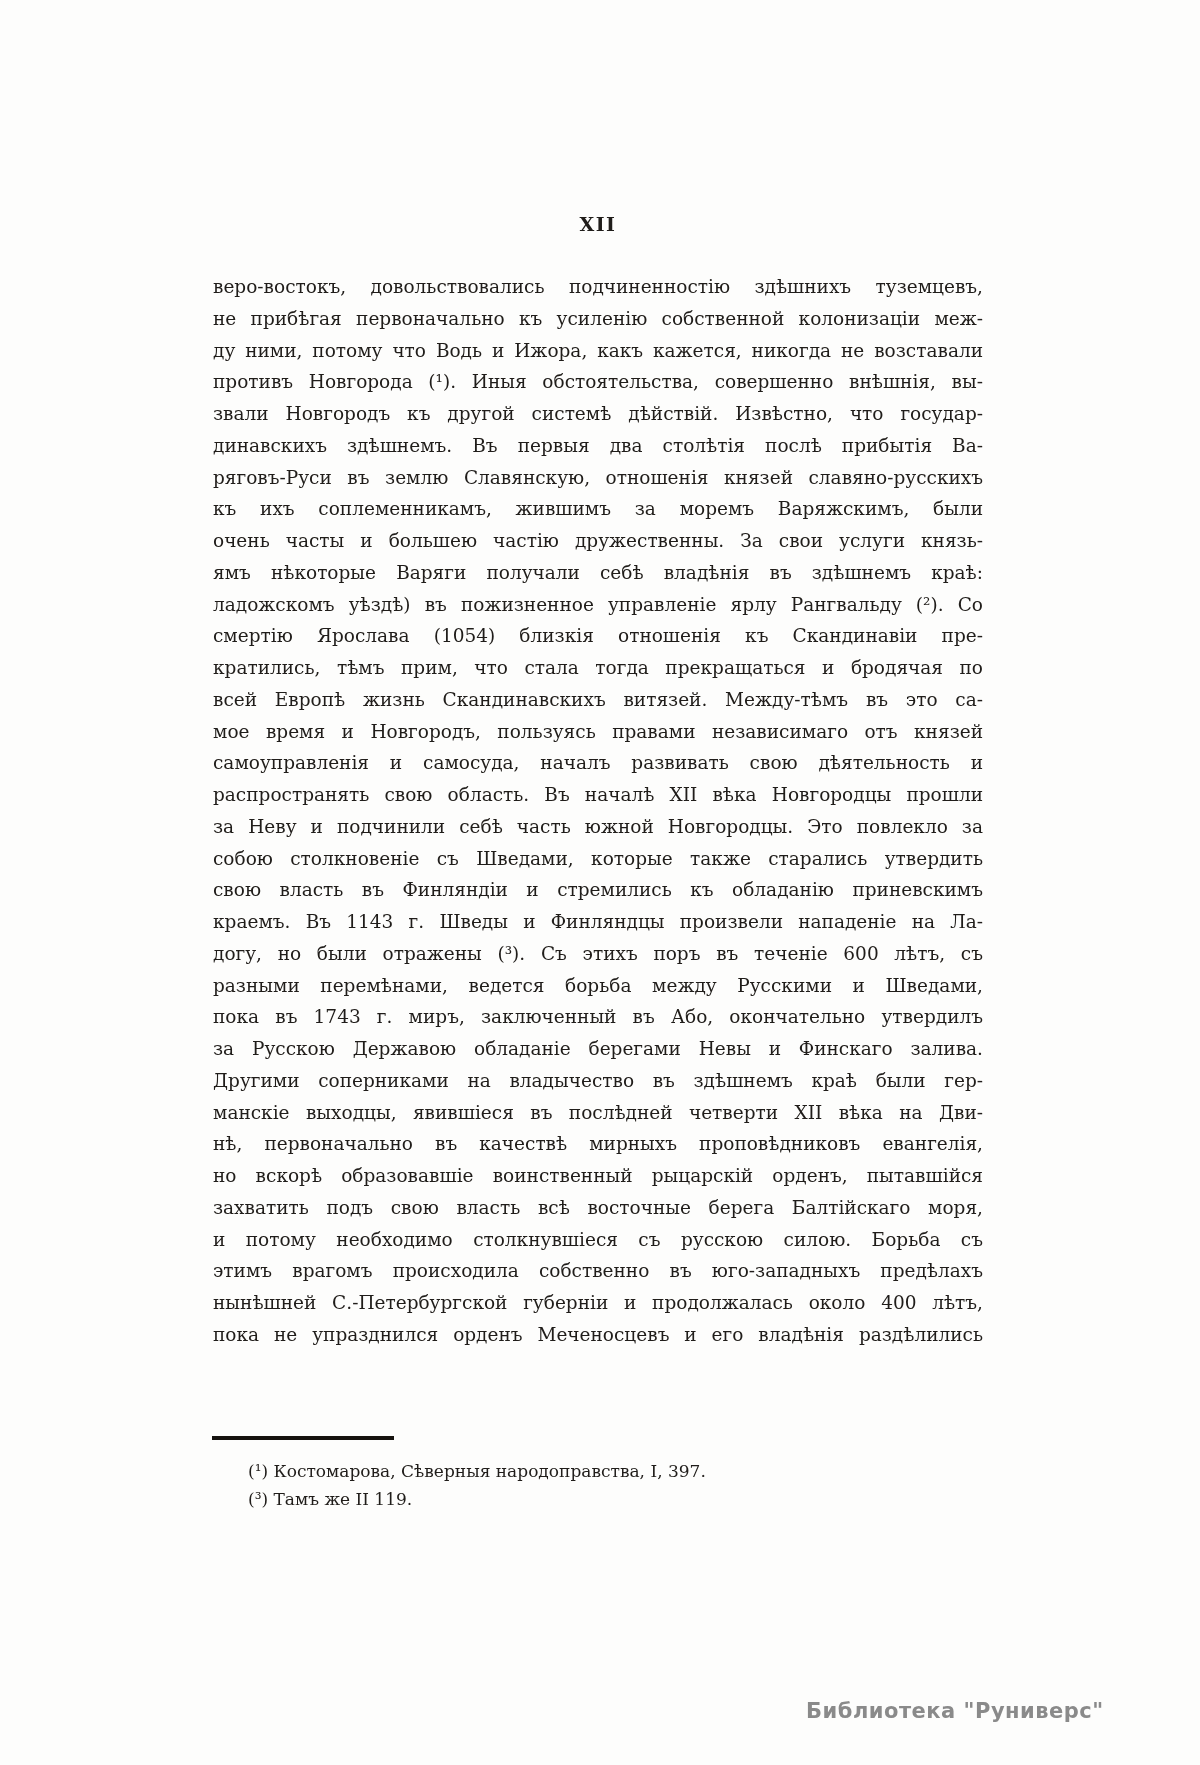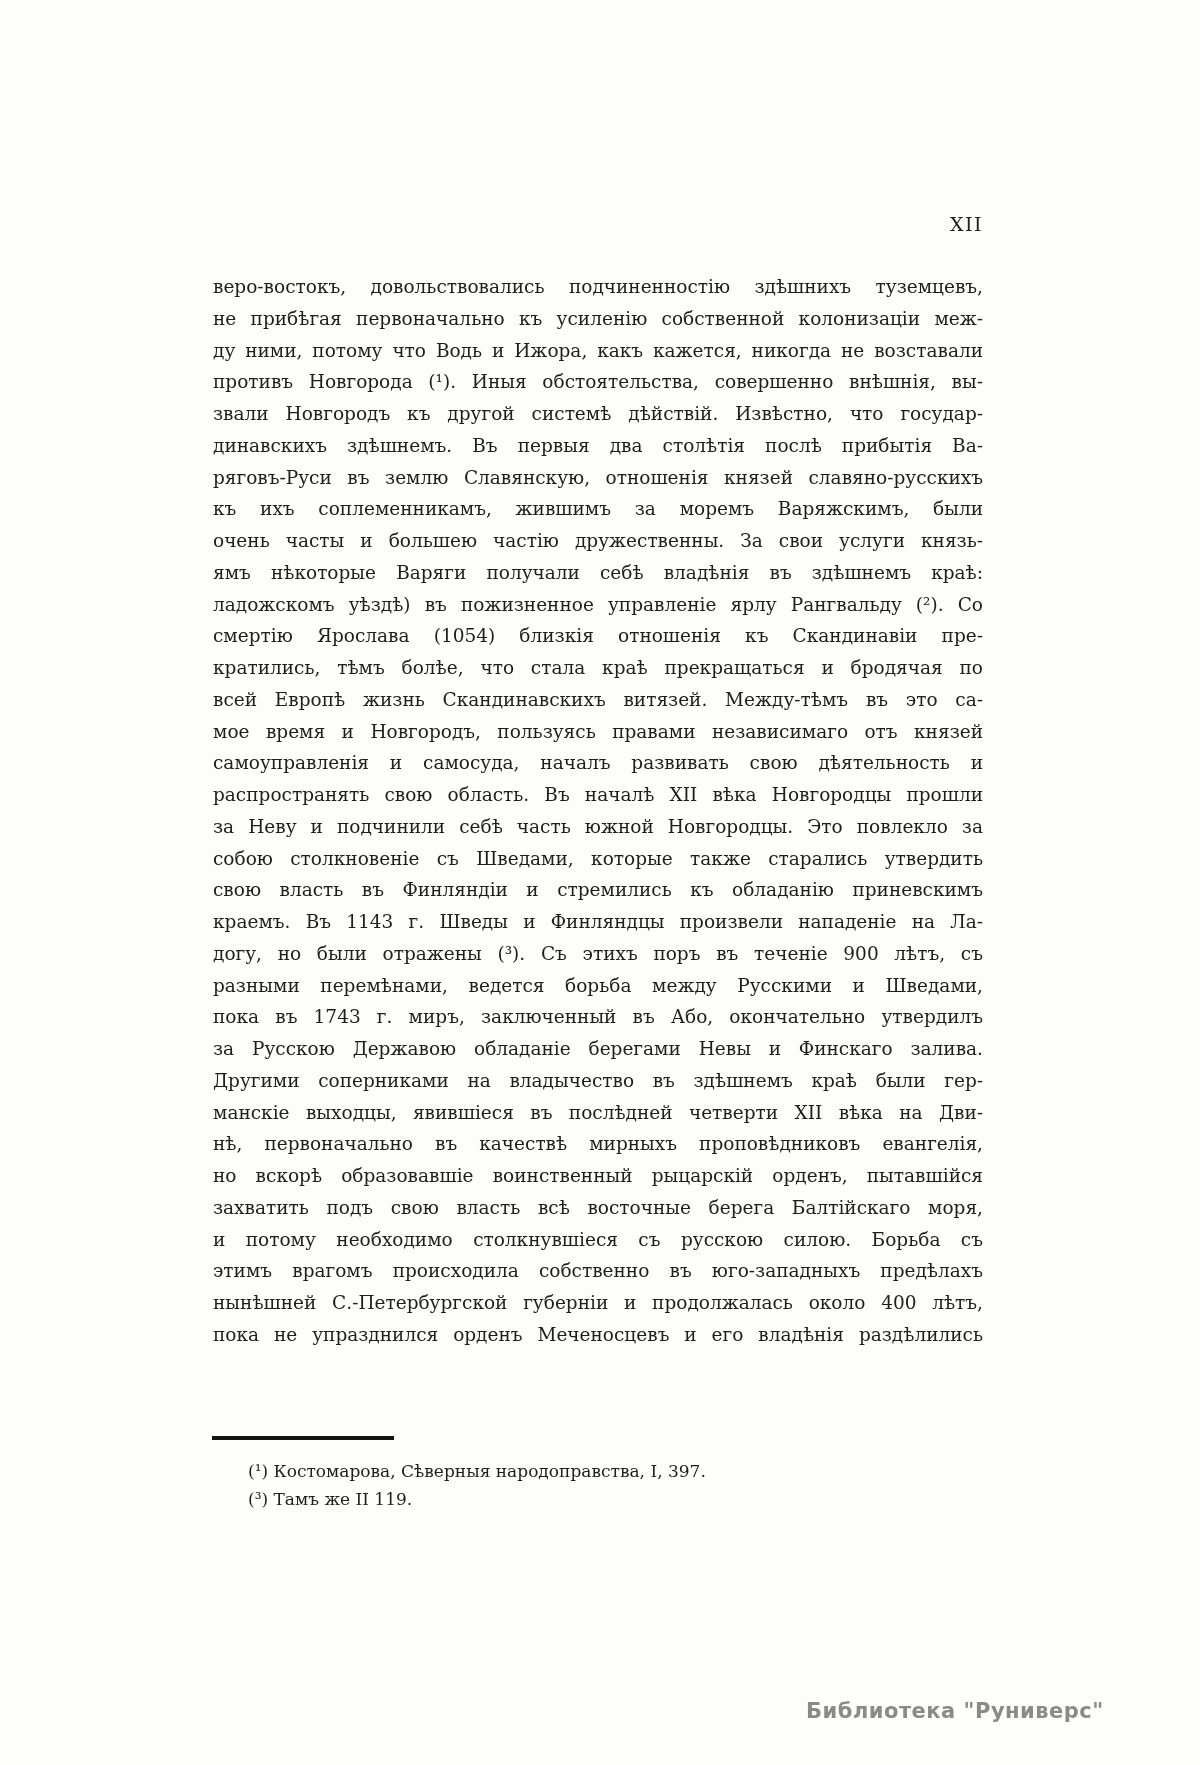--- a/index.html
+++ b/index.html
@@ -6,22 +6,22 @@
   .page{
     position:relative;
     width:1200px;height:1765px;
     background:#fdfdfc;
     overflow:hidden;
     font-family:"DejaVu Serif","Liberation Serif",serif;
     color:#201d1a;
   }
   .page-number{
     position:absolute;left:213px;top:213px;width:770px;
-    text-align:right;
-    font-size:19px;font-weight:400;letter-spacing:1.5px;
+    text-align:center;
+    font-size:19px;font-weight:700;letter-spacing:1.5px;
   }
   .body-text{
     position:absolute;left:213px;top:271px;width:770px;
     font-size:18.5px;
   }
   .body-line{
     height:31.75px;line-height:31.75px;
     text-align:justify;
     text-align-last:justify;
     overflow:hidden;
@@ -55,30 +55,30 @@
       <div class="body-line">ду ними, потому что Водь и Ижора, какъ кажется, никогда не возставали</div>
       <div class="body-line">противъ Новгорода (¹). Иныя обстоятельства, совершенно внѣшнія, вы-</div>
       <div class="body-line">звали Новгородъ къ другой системѣ дѣйствій. Извѣстно, что государ-</div>
       <div class="body-line">динавскихъ здѣшнемъ. Въ первыя два столѣтія послѣ прибытія Ва-</div>
       <div class="body-line">ряговъ-Руси въ землю Славянскую, отношенія князей славяно-русскихъ</div>
       <div class="body-line">къ ихъ соплеменникамъ, жившимъ за моремъ Варяжскимъ, были</div>
       <div class="body-line">очень часты и большею частію дружественны. За свои услуги князь-</div>
       <div class="body-line">ямъ нѣкоторые Варяги получали себѣ владѣнія въ здѣшнемъ краѣ:</div>
       <div class="body-line">ладожскомъ уѣздѣ) въ пожизненное управленіе ярлу Рангвальду (²). Со</div>
       <div class="body-line">смертію Ярослава (1054) близкія отношенія къ Скандинавіи пре-</div>
-      <div class="body-line">кратились, тѣмъ болѣе, что стала краѣ прекращаться и бродячая по</div>
+      <div class="body-line">кратились, тѣмъ прим, что стала тогда прекращаться и бродячая по</div>
       <div class="body-line">всей Европѣ жизнь Скандинавскихъ витязей. Между-тѣмъ въ это са-</div>
       <div class="body-line">мое время и Новгородъ, пользуясь правами независимаго отъ князей</div>
       <div class="body-line">самоуправленія и самосуда, началъ развивать свою дѣятельность и</div>
       <div class="body-line">распространять свою область. Въ началѣ XII вѣка Новгородцы прошли</div>
       <div class="body-line">за Неву и подчинили себѣ часть южной Новгородцы. Это повлекло за</div>
       <div class="body-line">собою столкновеніе съ Шведами, которые также старались утвердить</div>
       <div class="body-line">свою власть въ Финляндіи и стремились къ обладанію приневскимъ</div>
       <div class="body-line">краемъ. Въ 1143 г. Шведы и Финляндцы произвели нападеніе на Ла-</div>
-      <div class="body-line">догу, но были отражены (³). Съ этихъ поръ въ теченіе 900 лѣтъ, съ</div>
+      <div class="body-line">догу, но были отражены (³). Съ этихъ поръ въ теченіе 600 лѣтъ, съ</div>
       <div class="body-line">разными перемѣнами, ведется борьба между Русскими и Шведами,</div>
       <div class="body-line">пока въ 1743 г. миръ, заключенный въ Або, окончательно утвердилъ</div>
       <div class="body-line">за Русскою Державою обладаніе берегами Невы и Финскаго залива.</div>
       <div class="body-line">Другими соперниками на владычество въ здѣшнемъ краѣ были гер-</div>
       <div class="body-line">манскіе выходцы, явившіеся въ послѣдней четверти XII вѣка на Дви-</div>
       <div class="body-line">нѣ, первоначально въ качествѣ мирныхъ проповѣдниковъ евангелія,</div>
       <div class="body-line">но вскорѣ образовавшіе воинственный рыцарскій орденъ, пытавшійся</div>
       <div class="body-line">захватить подъ свою власть всѣ восточные берега Балтійскаго моря,</div>
       <div class="body-line">и потому необходимо столкнувшіеся съ русскою силою. Борьба съ</div>
       <div class="body-line">этимъ врагомъ происходила собственно въ юго-западныхъ предѣлахъ</div>

